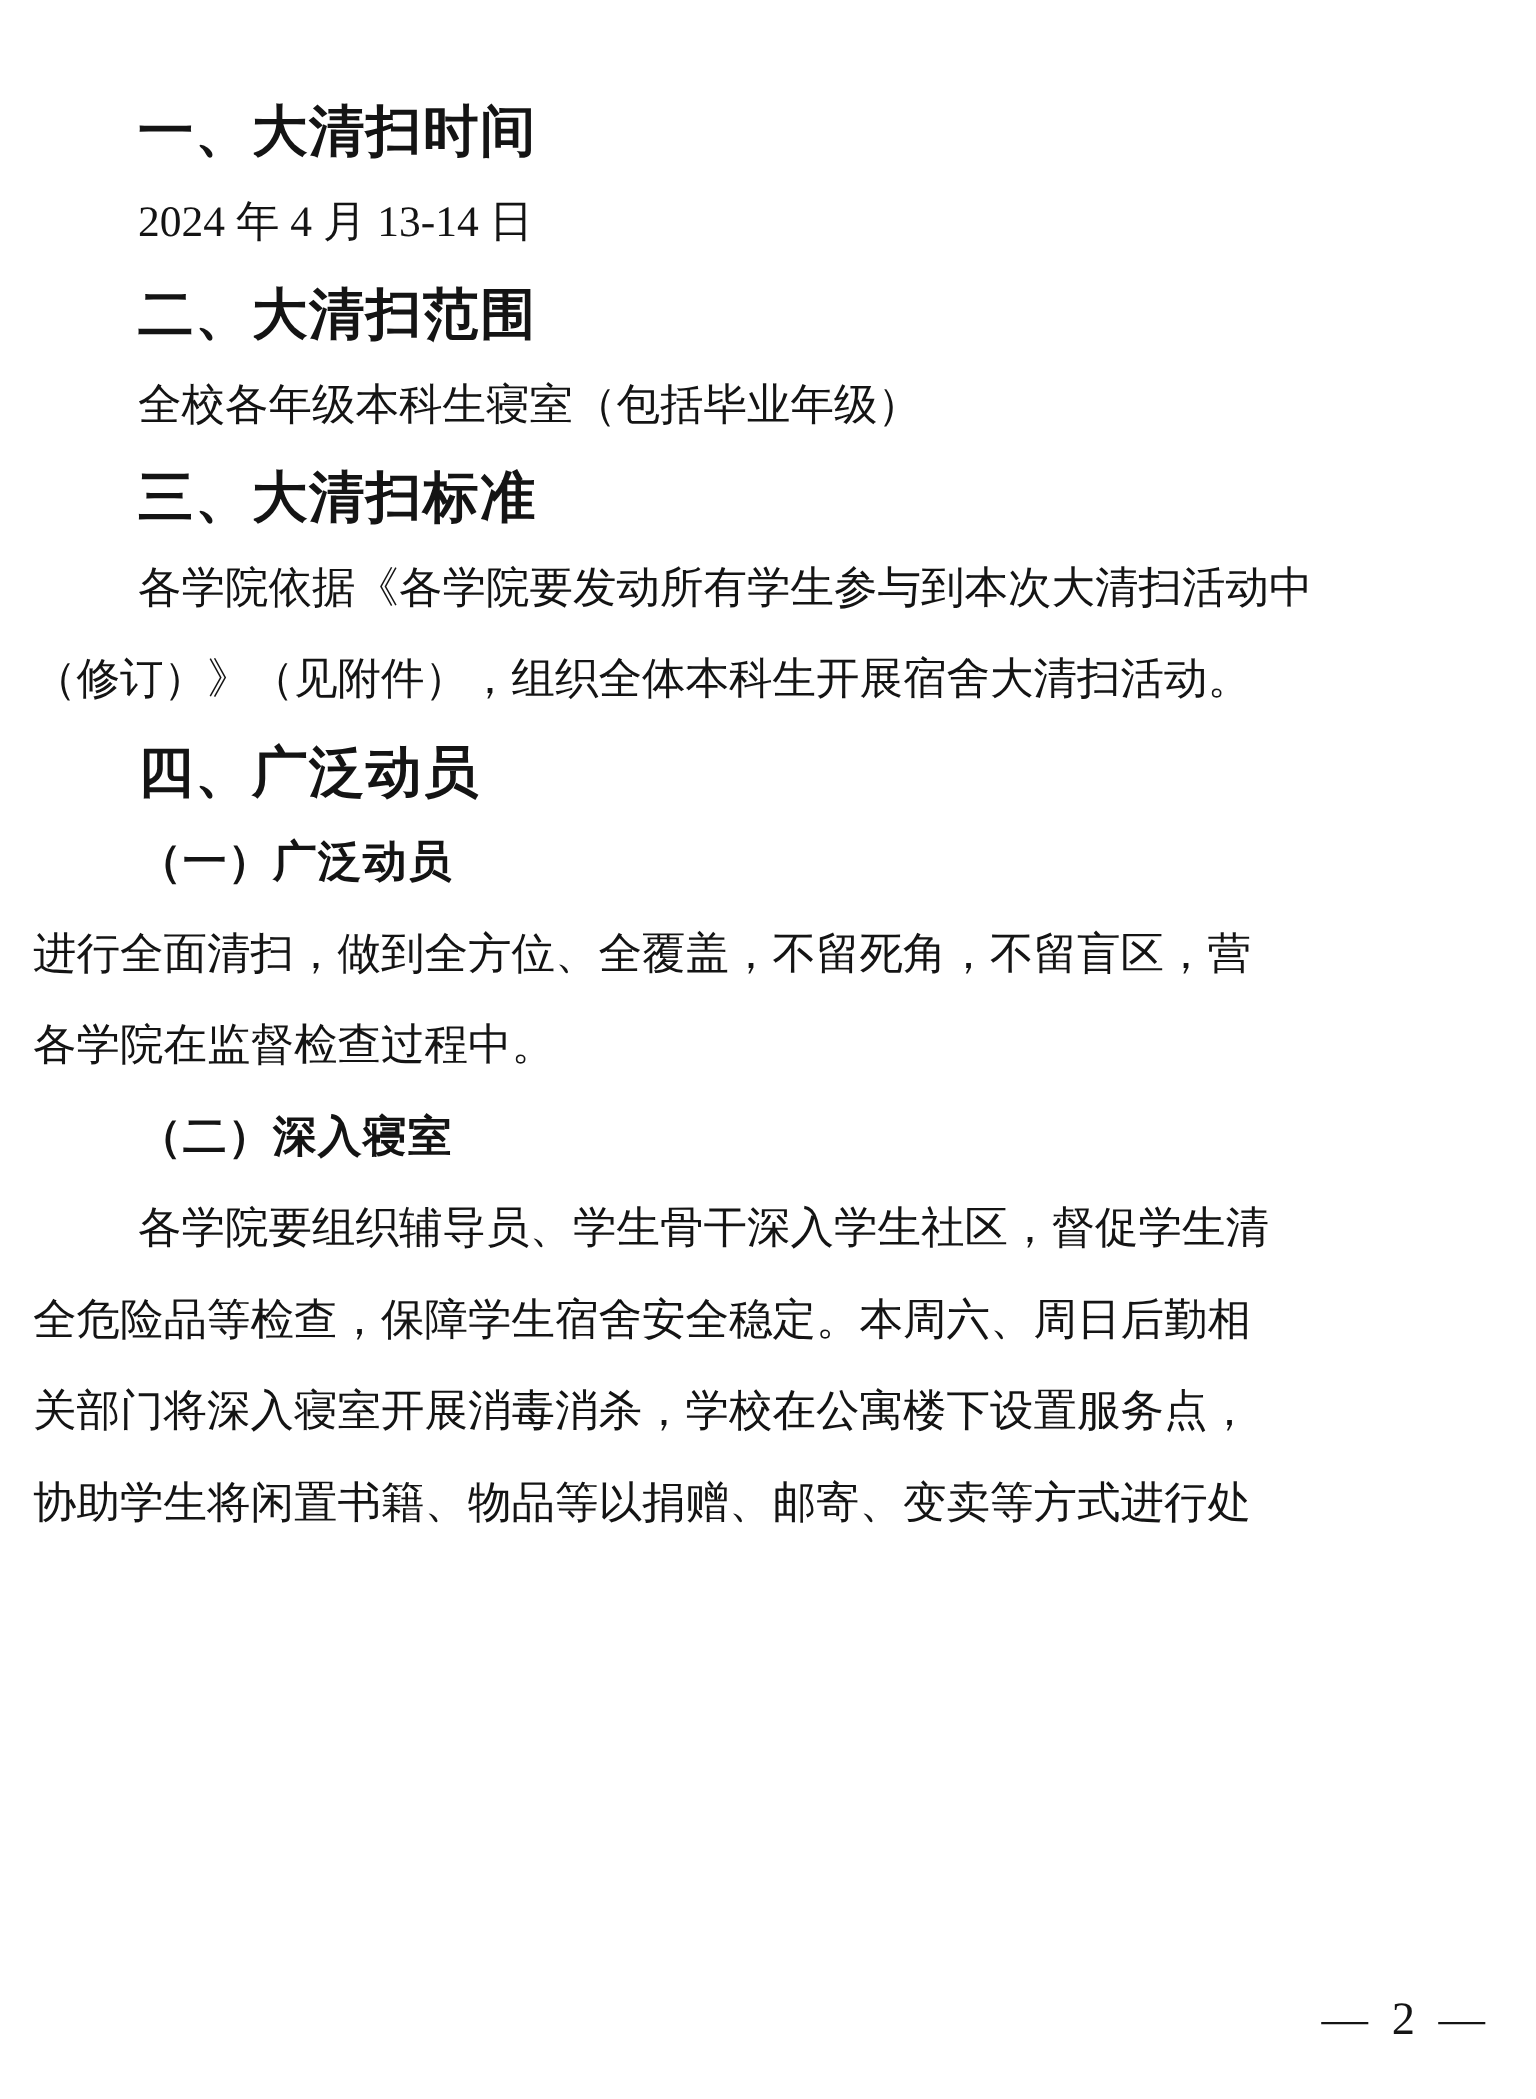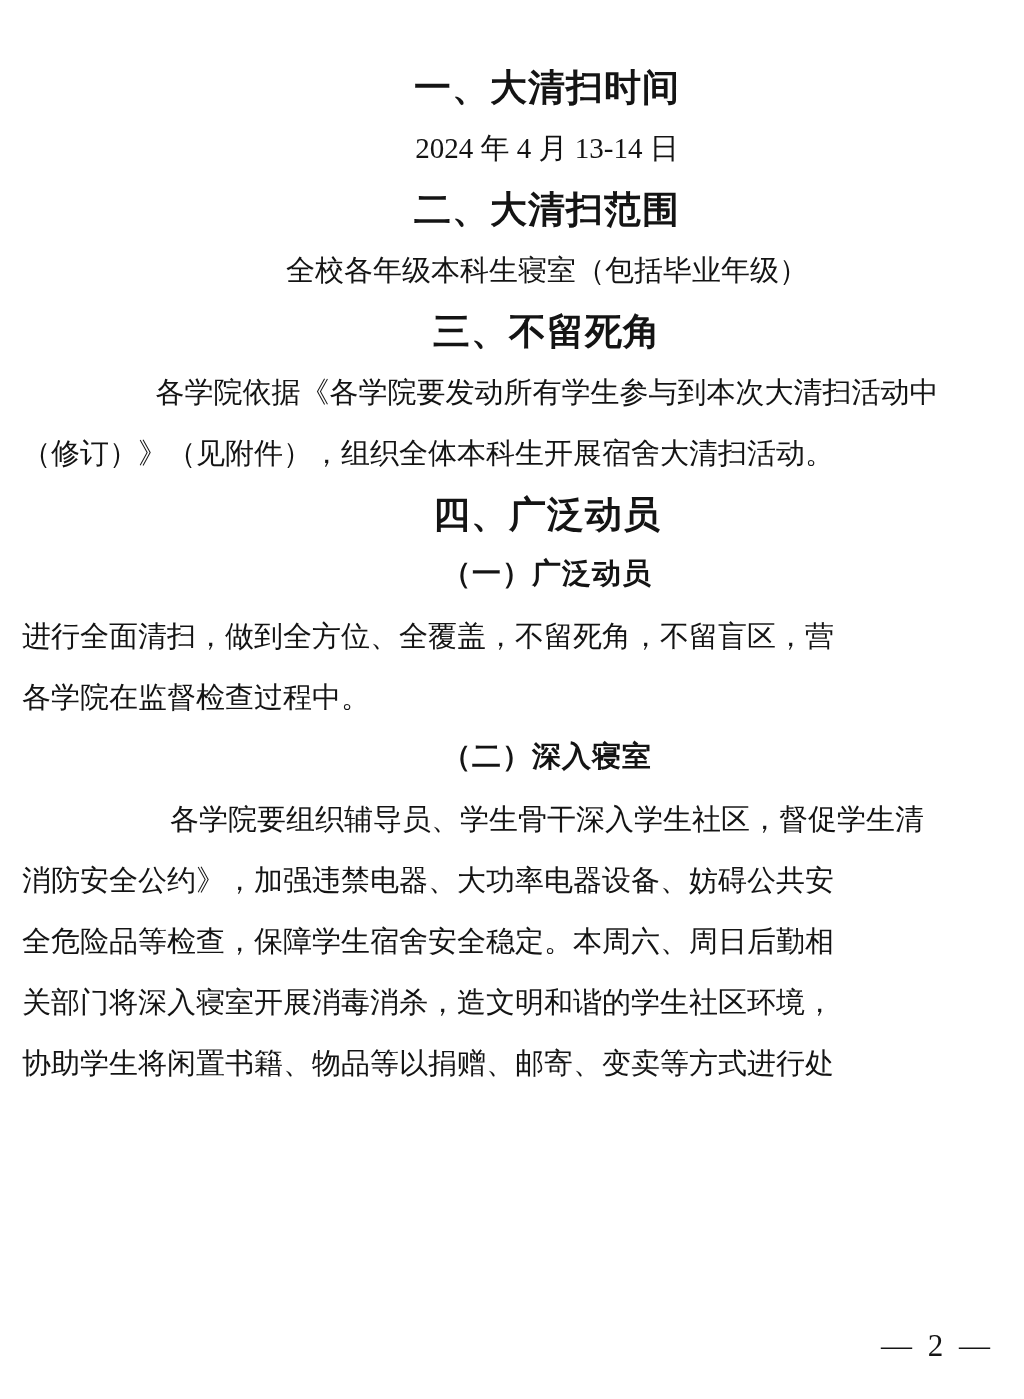--- a/index.html
+++ b/index.html
@@ -33,26 +33,24 @@
   .line.heading {
     font-family: "Liberation Sans", "DejaVu Sans", sans-serif;
     font-weight: 700;
     font-size: 37px;
     letter-spacing: 1px;
   }
   
   .line.subheading {
     font-weight: 700;
     letter-spacing: 1px;
-    font-family: Liberation Mono, monospace;
   }
   
   .line.indent {
     padding-left: 70px;
-    text-align: center;
   }
   .page-number {
     position: absolute;
     top: 1326px;
     right: 30px;
     font-family: "Liberation Serif", "DejaVu Serif", serif;
     font-size: 31px;
     line-height: 40px;
     color: #141414;
     letter-spacing: 4px;
@@ -62,30 +60,29 @@
 </head>
 <body>
 
 <div class="page">
   <div class="content">
 
     <div class="line heading indent">一、大清扫时间</div>
     <div class="line indent">2024 年 4 月 13-14 日</div>
     <div class="line heading indent">二、大清扫范围</div>
     <div class="line indent">全校各年级本科生寝室（包括毕业年级）</div>
-    <div class="line heading indent">三、不留死角</div>
+    <div class="line heading indent">三、大清扫标准</div>
     <div class="line indent">各学院依据《各学院要发动所有学生参与到本次大清扫活动中</div>
     <div class="line">（修订）》（见附件），组织全体本科生开展宿舍大清扫活动。</div>
     <div class="line heading indent">四、广泛动员</div>
     <div class="line subheading indent">（一）广泛动员</div>
     <div class="line">进行全面清扫，做到全方位、全覆盖，不留死角，不留盲区，营</div>
     <div class="line">各学院在监督检查过程中。</div>
     <div class="line subheading indent">（二）深入寝室</div>
     <div class="line indent">各学院要组织辅导员、学生骨干深入学生社区，督促学生清</div>
-    <div class="line">消防安全公约》，加强违禁电器、大功率电器设备、妨碍公共安</div>
     <div class="line">全危险品等检查，保障学生宿舍安全稳定。本周六、周日后勤相</div>
-    <div class="line">关部门将深入寝室开展消毒消杀，造文明和谐的学生社区环境，</div>
+    <div class="line">关部门将深入寝室开展消毒消杀，学校在公寓楼下设置服务点，</div>
     <div class="line">协助学生将闲置书籍、物品等以捐赠、邮寄、变卖等方式进行处</div>
 
   </div>
 
   <div class="page-number">— 2 —</div>
 </div>
 
 </body></html>

